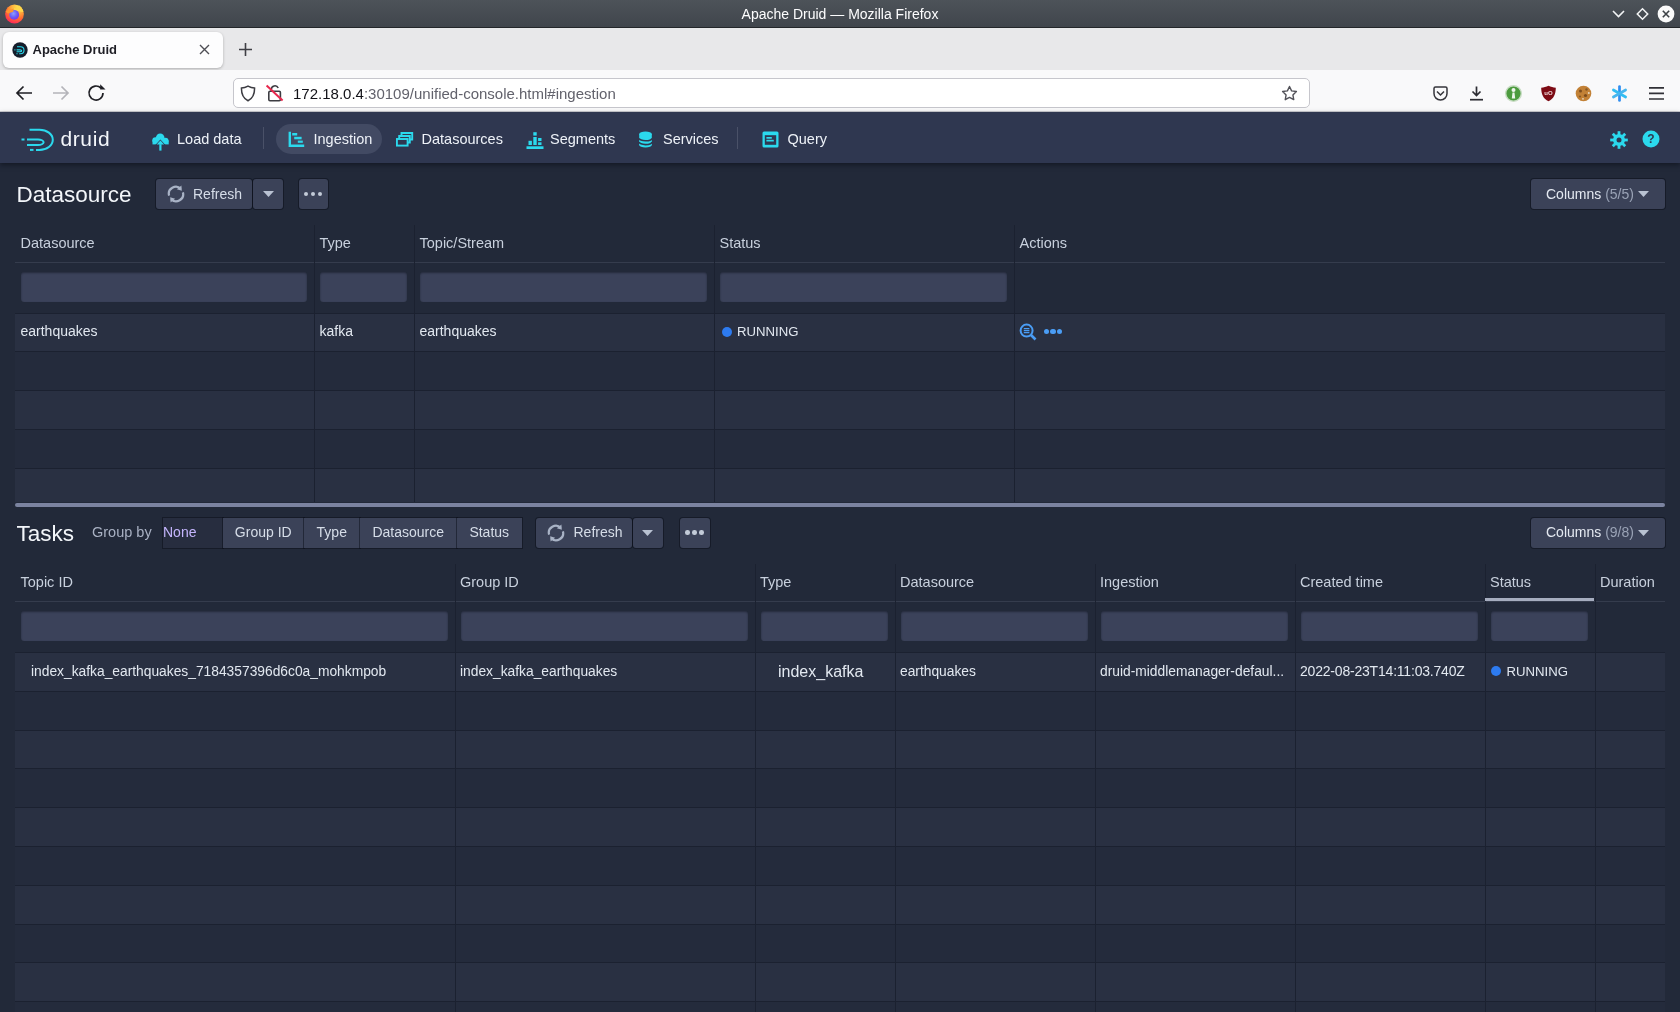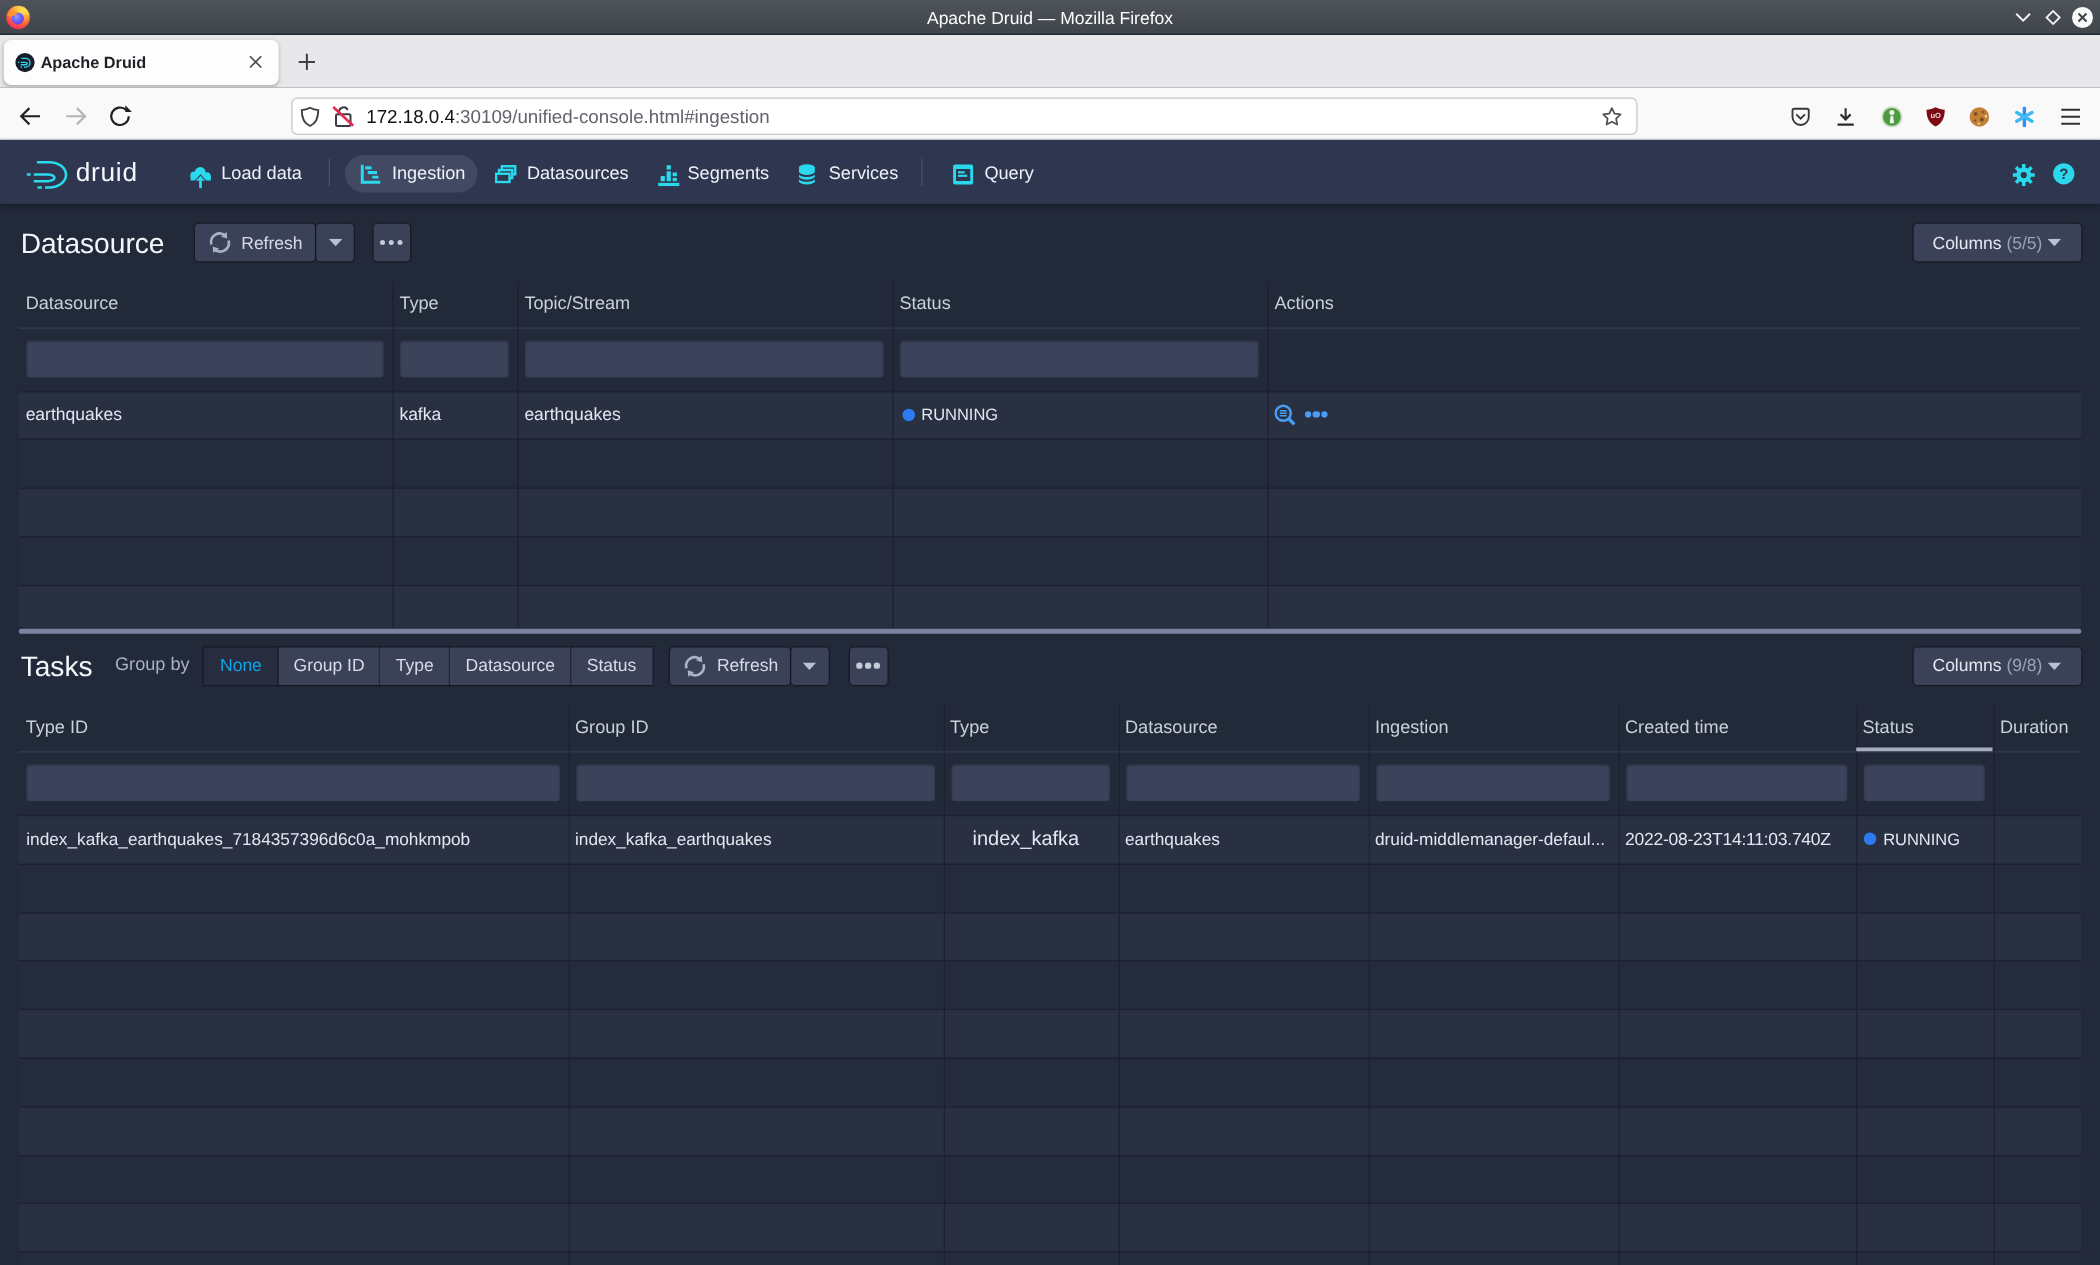--- a/index.html
+++ b/index.html
@@ -246,21 +246,21 @@
       <path d="M4.8 5.6 h5.6 M4.8 7.6 h5.6 M4.8 9.6 h5.6" stroke="#4a9df5" stroke-width="1.3"></path>
     </svg>
 <div class="a" style="left:1029.2px;top:104.30000000000001px;width:5.2px;height:5.2px;border-radius:50%;background:#4a9df5"></div>
 <div class="a" style="left:1035.4px;top:104.30000000000001px;width:5.2px;height:5.2px;border-radius:50%;background:#4a9df5"></div>
 <div class="a" style="left:1041.6000000000001px;top:104.30000000000001px;width:5.2px;height:5.2px;border-radius:50%;background:#4a9df5"></div>
 </div>
 <div class="a" style="left:15px;top:503px;width:1650px;height:4px;background:#7b83a0;border-radius:2px"></div>
 <div class="t" style="left:16.5px;top:521.5px;font-size:22.5px;line-height:23px;color:#f3f6fa">Tasks</div>
 <div class="t" style="left:92px;top:525px;font-size:14.5px;line-height:15px;color:#a9b1c3">Group by</div>
 <div class="a" style="left:163px;top:517.5px;width:59.5px;height:30px;background:#272d3f;box-shadow:0 0 0 1px rgba(10,14,24,0.5)"></div>
-<div class="t" style="left:163px;top:525.0px;width:59.5px;text-align:center;font-size:14px;line-height:15px;color:#0ea5e9">None</div>
+<div class="t" style="left:163px;top:525.0px;width:59.5px;text-align:left;font-size:14px;line-height:15px;color:#c4b5fd">None</div>
 <div class="a" style="left:222.5px;top:517.5px;width:81.5px;height:30px;background:#3b4258;box-shadow:0 0 0 1px rgba(10,14,24,0.5)"></div>
 <div class="t" style="left:222.5px;top:525.0px;width:81.5px;text-align:center;font-size:14px;line-height:15px;color:#d6dde8">Group ID</div>
 <div class="a" style="left:304px;top:517.5px;width:55.5px;height:30px;background:#3b4258;box-shadow:0 0 0 1px rgba(10,14,24,0.5)"></div>
 <div class="t" style="left:304px;top:525.0px;width:55.5px;text-align:center;font-size:14px;line-height:15px;color:#d6dde8">Type</div>
 <div class="a" style="left:359.5px;top:517.5px;width:97.5px;height:30px;background:#3b4258;box-shadow:0 0 0 1px rgba(10,14,24,0.5)"></div>
 <div class="t" style="left:359.5px;top:525.0px;width:97.5px;text-align:center;font-size:14px;line-height:15px;color:#d6dde8">Datasource</div>
 <div class="a" style="left:457px;top:517.5px;width:64.5px;height:30px;background:#3b4258;box-shadow:0 0 0 1px rgba(10,14,24,0.5)"></div>
 <div class="t" style="left:457px;top:525.0px;width:64.5px;text-align:center;font-size:14px;line-height:15px;color:#d6dde8">Status</div>
 <div class="a" style="left:535.5px;top:517.5px;width:96px;height:30px;background:#3b4258;border-radius:3px;box-shadow:0 0 0 1px rgba(10,14,24,0.5)"></div>
 <svg class="a" style="left:546px;top:522.5px" width="20" height="20" viewBox="0 0 20 20">
@@ -297,36 +297,36 @@
 <div class="a" style="left:0;top:398.4px;width:1650px;height:38.8px;background:#293042;border-top:1px solid #1b2130;box-sizing:border-box"></div>
 <div class="a" style="left:0;top:437.2px;width:1650px;height:38.8px;background:#242b3c;border-top:1px solid #1b2130;box-sizing:border-box"></div>
 <div class="a" style="left:0;top:37px;width:1650px;height:1px;background:#353c4d"></div>
 <div class="a" style="left:439.5px;top:0;width:1px;height:448px;background:#1b2130"></div>
 <div class="a" style="left:739.5px;top:0;width:1px;height:448px;background:#1b2130"></div>
 <div class="a" style="left:879.5px;top:0;width:1px;height:448px;background:#1b2130"></div>
 <div class="a" style="left:1079.5px;top:0;width:1px;height:448px;background:#1b2130"></div>
 <div class="a" style="left:1279.5px;top:0;width:1px;height:448px;background:#1b2130"></div>
 <div class="a" style="left:1469.5px;top:0;width:1px;height:448px;background:#1b2130"></div>
 <div class="a" style="left:1579.5px;top:0;width:1px;height:448px;background:#1b2130"></div>
-<div class="t" style="left:5.5px;top:11px;font-size:14.5px;line-height:15px;color:#c8d0dd">Type ID</div>
+<div class="t" style="left:5.5px;top:11px;font-size:14.5px;line-height:15px;color:#c8d0dd">Topic ID</div>
 <div class="t" style="left:445.0px;top:11px;font-size:14.5px;line-height:15px;color:#c8d0dd">Group ID</div>
 <div class="t" style="left:745.0px;top:11px;font-size:14.5px;line-height:15px;color:#c8d0dd">Type</div>
 <div class="t" style="left:885.0px;top:11px;font-size:14.5px;line-height:15px;color:#c8d0dd">Datasource</div>
 <div class="t" style="left:1085.0px;top:11px;font-size:14.5px;line-height:15px;color:#c8d0dd">Ingestion</div>
 <div class="t" style="left:1285.0px;top:11px;font-size:14.5px;line-height:15px;color:#c8d0dd">Created time</div>
 <div class="t" style="left:1475.0px;top:11px;font-size:14.5px;line-height:15px;color:#c8d0dd">Status</div>
 <div class="t" style="left:1585.0px;top:11px;font-size:14.5px;line-height:15px;color:#c8d0dd">Duration</div>
 <div class="a" style="left:1470.0px;top:34.0px;width:109.0px;height:3px;background:#a6adbf"></div>
 <div class="a" style="left:6.0px;top:47.0px;width:426.5px;height:30px;background:#3b425a;border-radius:3px;box-shadow:inset 0 1px 2px rgba(5,8,16,0.4)"></div>
 <div class="a" style="left:445.5px;top:47.0px;width:287.0px;height:30px;background:#3b425a;border-radius:3px;box-shadow:inset 0 1px 2px rgba(5,8,16,0.4)"></div>
 <div class="a" style="left:745.5px;top:47.0px;width:127.0px;height:30px;background:#3b425a;border-radius:3px;box-shadow:inset 0 1px 2px rgba(5,8,16,0.4)"></div>
 <div class="a" style="left:885.5px;top:47.0px;width:187.0px;height:30px;background:#3b425a;border-radius:3px;box-shadow:inset 0 1px 2px rgba(5,8,16,0.4)"></div>
 <div class="a" style="left:1085.5px;top:47.0px;width:187.0px;height:30px;background:#3b425a;border-radius:3px;box-shadow:inset 0 1px 2px rgba(5,8,16,0.4)"></div>
 <div class="a" style="left:1285.5px;top:47.0px;width:177.0px;height:30px;background:#3b425a;border-radius:3px;box-shadow:inset 0 1px 2px rgba(5,8,16,0.4)"></div>
 <div class="a" style="left:1475.5px;top:47.0px;width:97.0px;height:30px;background:#3b425a;border-radius:3px;box-shadow:inset 0 1px 2px rgba(5,8,16,0.4)"></div>
-<div class="t" style="left:6px;top:99.9px;font-size:13.8px;line-height:15px;color:#e2e8f0">index_kafka_earthquakes_7184357396d6c0a_mohkmpob</div>
+<div class="t" style="left:16px;top:99.9px;font-size:13.8px;line-height:15px;color:#e2e8f0">index_kafka_earthquakes_7184357396d6c0a_mohkmpob</div>
 <div class="t" style="left:445.0px;top:99.9px;font-size:13.8px;line-height:15px;color:#e2e8f0">index_kafka_earthquakes</div>
 <div class="t" style="left:763px;top:99.9px;font-size:16px;line-height:15px;color:#e2e8f0">index_kafka</div>
 <div class="t" style="left:885.0px;top:99.9px;font-size:13.8px;line-height:15px;color:#e2e8f0">earthquakes</div>
 <div class="t" style="left:1085.0px;top:99.9px;font-size:13.8px;line-height:15px;color:#e2e8f0">druid-middlemanager-defaul...</div>
 <div class="t" style="left:1285.0px;top:99.9px;font-size:14px;line-height:15px;letter-spacing:-0.2px;color:#e2e8f0">2022-08-23T14:11:03.740Z</div>
 <div class="a" style="left:1476.0px;top:102.4px;width:10px;height:10px;border-radius:50%;background:#2d7bf0"></div>
 <div class="t" style="left:1491.5px;top:99.9px;font-size:13.2px;line-height:15px;color:#e2e8f0">RUNNING</div>
 </div>
 </body></html>

